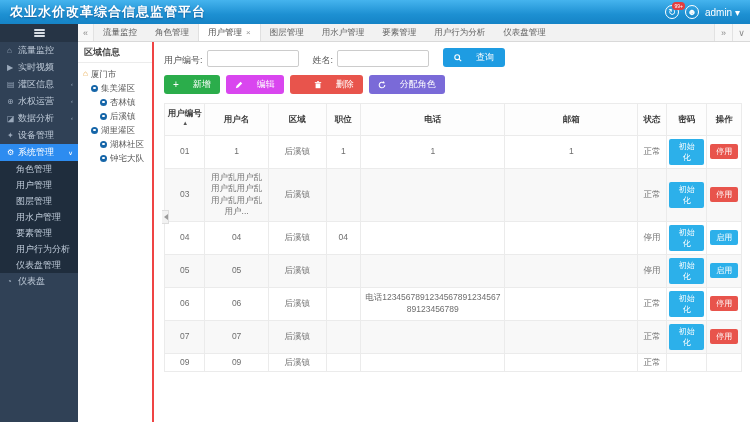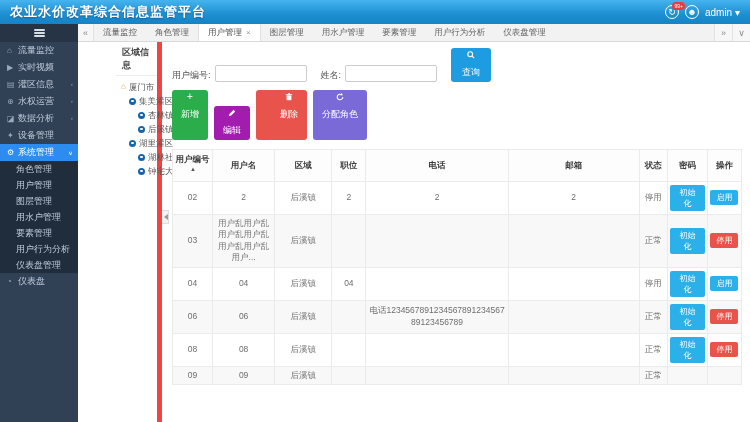--- a/index.html
+++ b/index.html
@@ -41,21 +41,21 @@
   .tab-scroll { width:16px; display:flex; align-items:center; justify-content:center;
     border-right:1px solid #e2e2e2; color:#8a8a8a; font-size:9px; background:#f7f7f7; }
   .tab { display:flex; align-items:center; padding:0 9px; cursor:pointer; white-space:nowrap; }
   .tab.active { background:#fff; border-left:1px solid #e0e0e0; border-right:1px solid #e0e0e0; color:#4a4a4a; }
   .tab .close { margin-left:4px; font-size:8px; color:#999; }
   .tabbar-right { margin-left:auto; display:flex; }
   .tabbar-right .tab-scroll { border-left:1px solid #e2e2e2; border-right:none; width:18px; }
 
   
   .content { display:flex; flex:1; background:#fff; position:relative; height:380px; }
-  .tree-panel { width:84px; border-right:5px solid #ef4444; flex-shrink:0; font-size:8.5px;padding-left:38px; }
+  .tree-panel { width:76px; border-right:2px solid #ef4444; flex-shrink:0; font-size:8.5px; }
   .tree-hd { padding:4px 6px 3px; font-weight:bold; color:#474747; font-size:9px;
     border-bottom:1px solid #ececec; }
   .tree { padding:4px 2px 0 5px; color:#555; }
   .tnode { display:flex; align-items:center; line-height:14px; cursor:pointer; white-space:nowrap; }
   .tnode .pin { width:7px; height:7px; background:#1565a8; border-radius:50%;
     margin-right:3px; flex-shrink:0; position:relative; }
   .tnode .pin::after { content:""; position:absolute; left:2.2px; top:2.2px; width:2.6px; height:2.6px;
     background:#fff; border-radius:50%; }
   .tnode .root-ico { color:#e6a23c; font-size:8px; margin-right:3px; }
   .lv1 { margin-left:8px;align-items:center; } .lv2 { margin-left:17px; }
@@ -66,25 +66,25 @@
     border-right:4px solid #9b9b9b; margin-right:2px; }
 
   .main { flex:1; padding:6px 8px 0 10px; min-width:0; }
 
   
   .srch { display:flex; align-items:flex-end; gap:4px; font-size:9px; color:#555; }
   .srch input { width:92px; height:17px; border:1px solid #ccc; border-radius:2px; padding:0 3px;
     font-size:9px; }
   .srch .gap { width:6px; }
   .btn { border:none; border-radius:3px; color:#fff; font-size:9px; padding:3px 9px;
-    display:inline-flex; align-items:center; gap:7px; cursor:pointer; font-family:inherit;flex-direction:column; }
+    display:inline-flex; align-items:center; gap:14px; cursor:pointer; font-family:inherit; }
   .btn svg { display:block; }
   .b-search { background:#1e9ce2; padding:3px 11px; }
   .b-add { background:#2bad4b; }
-  .b-edit { background:#a21caf;margin-top:16px; }
+  .b-edit { background:#d946ef; }
   .b-del { background:#e8544c;padding-left:24px; }
   .b-assign { background:#7a6ad8;text-align:right; }
   .toolbar { margin-top:8px; display:flex; gap:6px; }
 
   
   table { width:100%; border-collapse:collapse; margin-top:9px; font-size:8.5px; table-layout:fixed; }
   th,td { border:1px solid #ebebeb; text-align:center; color:#6e6e6e; padding:3px 2px;
     word-break:break-all; line-height:1.35; }
   th { color:#3c3c3c; font-weight:bold; padding:4px 2px; background:#fdfdfd; }
   tbody tr:nth-child(even) { background:#f8f8f8; }
@@ -321,29 +321,29 @@
                 <th><span>职位</span></th>
                 <th><span>电话</span></th>
                 <th><span>邮箱</span></th>
                 <th><span>状态</span></th>
                 <th><span>密码</span></th>
                 <th><span>操作</span></th>
               </tr>
             </thead>
           <tbody id="tbody">
               <tr>
-                <td>02</td>
-                <td>2</td>
-                <td>后溪镇</td>
-                <td>2</td>
-                <td>2</td>
-                <td>2</td>
-                <td>停用</td>
-                <td><button class="cbtn c-init">初始化</button></td>
-                <td><button class="cbtn c-primary">启用</button></td>
+                <td>01</td>
+                <td>1</td>
+                <td>后溪镇</td>
+                <td>1</td>
+                <td>1</td>
+                <td>1</td>
+                <td>正常</td>
+                <td><button class="cbtn c-init">初始化</button></td>
+                <td><button class="cbtn c-danger">停用</button></td>
               </tr>
               <tr>
                 <td>03</td>
                 <td>用户乱用户乱用户乱用户乱用户乱用户乱用户...</td>
                 <td>后溪镇</td>
                 <td></td>
                 <td></td>
                 <td></td>
                 <td>正常</td>
                 <td><button class="cbtn c-init">初始化</button></td>
@@ -354,33 +354,44 @@
                 <td>04</td>
                 <td>后溪镇</td>
                 <td>04</td>
                 <td></td>
                 <td></td>
                 <td>停用</td>
                 <td><button class="cbtn c-init">初始化</button></td>
                 <td><button class="cbtn c-primary">启用</button></td>
               </tr>
               <tr>
+                <td>05</td>
+                <td>05</td>
+                <td>后溪镇</td>
+                <td></td>
+                <td></td>
+                <td></td>
+                <td>停用</td>
+                <td><button class="cbtn c-init">初始化</button></td>
+                <td><button class="cbtn c-primary">启用</button></td>
+              </tr>
+              <tr>
                 <td>06</td>
                 <td>06</td>
                 <td>后溪镇</td>
                 <td></td>
                 <td>电话123456789123456789123456789123456789</td>
                 <td></td>
                 <td>正常</td>
                 <td><button class="cbtn c-init">初始化</button></td>
                 <td><button class="cbtn c-danger">停用</button></td>
               </tr>
               <tr>
-                <td>08</td>
-                <td>08</td>
+                <td>07</td>
+                <td>07</td>
                 <td>后溪镇</td>
                 <td></td>
                 <td></td>
                 <td></td>
                 <td>正常</td>
                 <td><button class="cbtn c-init">初始化</button></td>
                 <td><button class="cbtn c-danger">停用</button></td>
               </tr>
               <tr>
                 <td>09</td>

